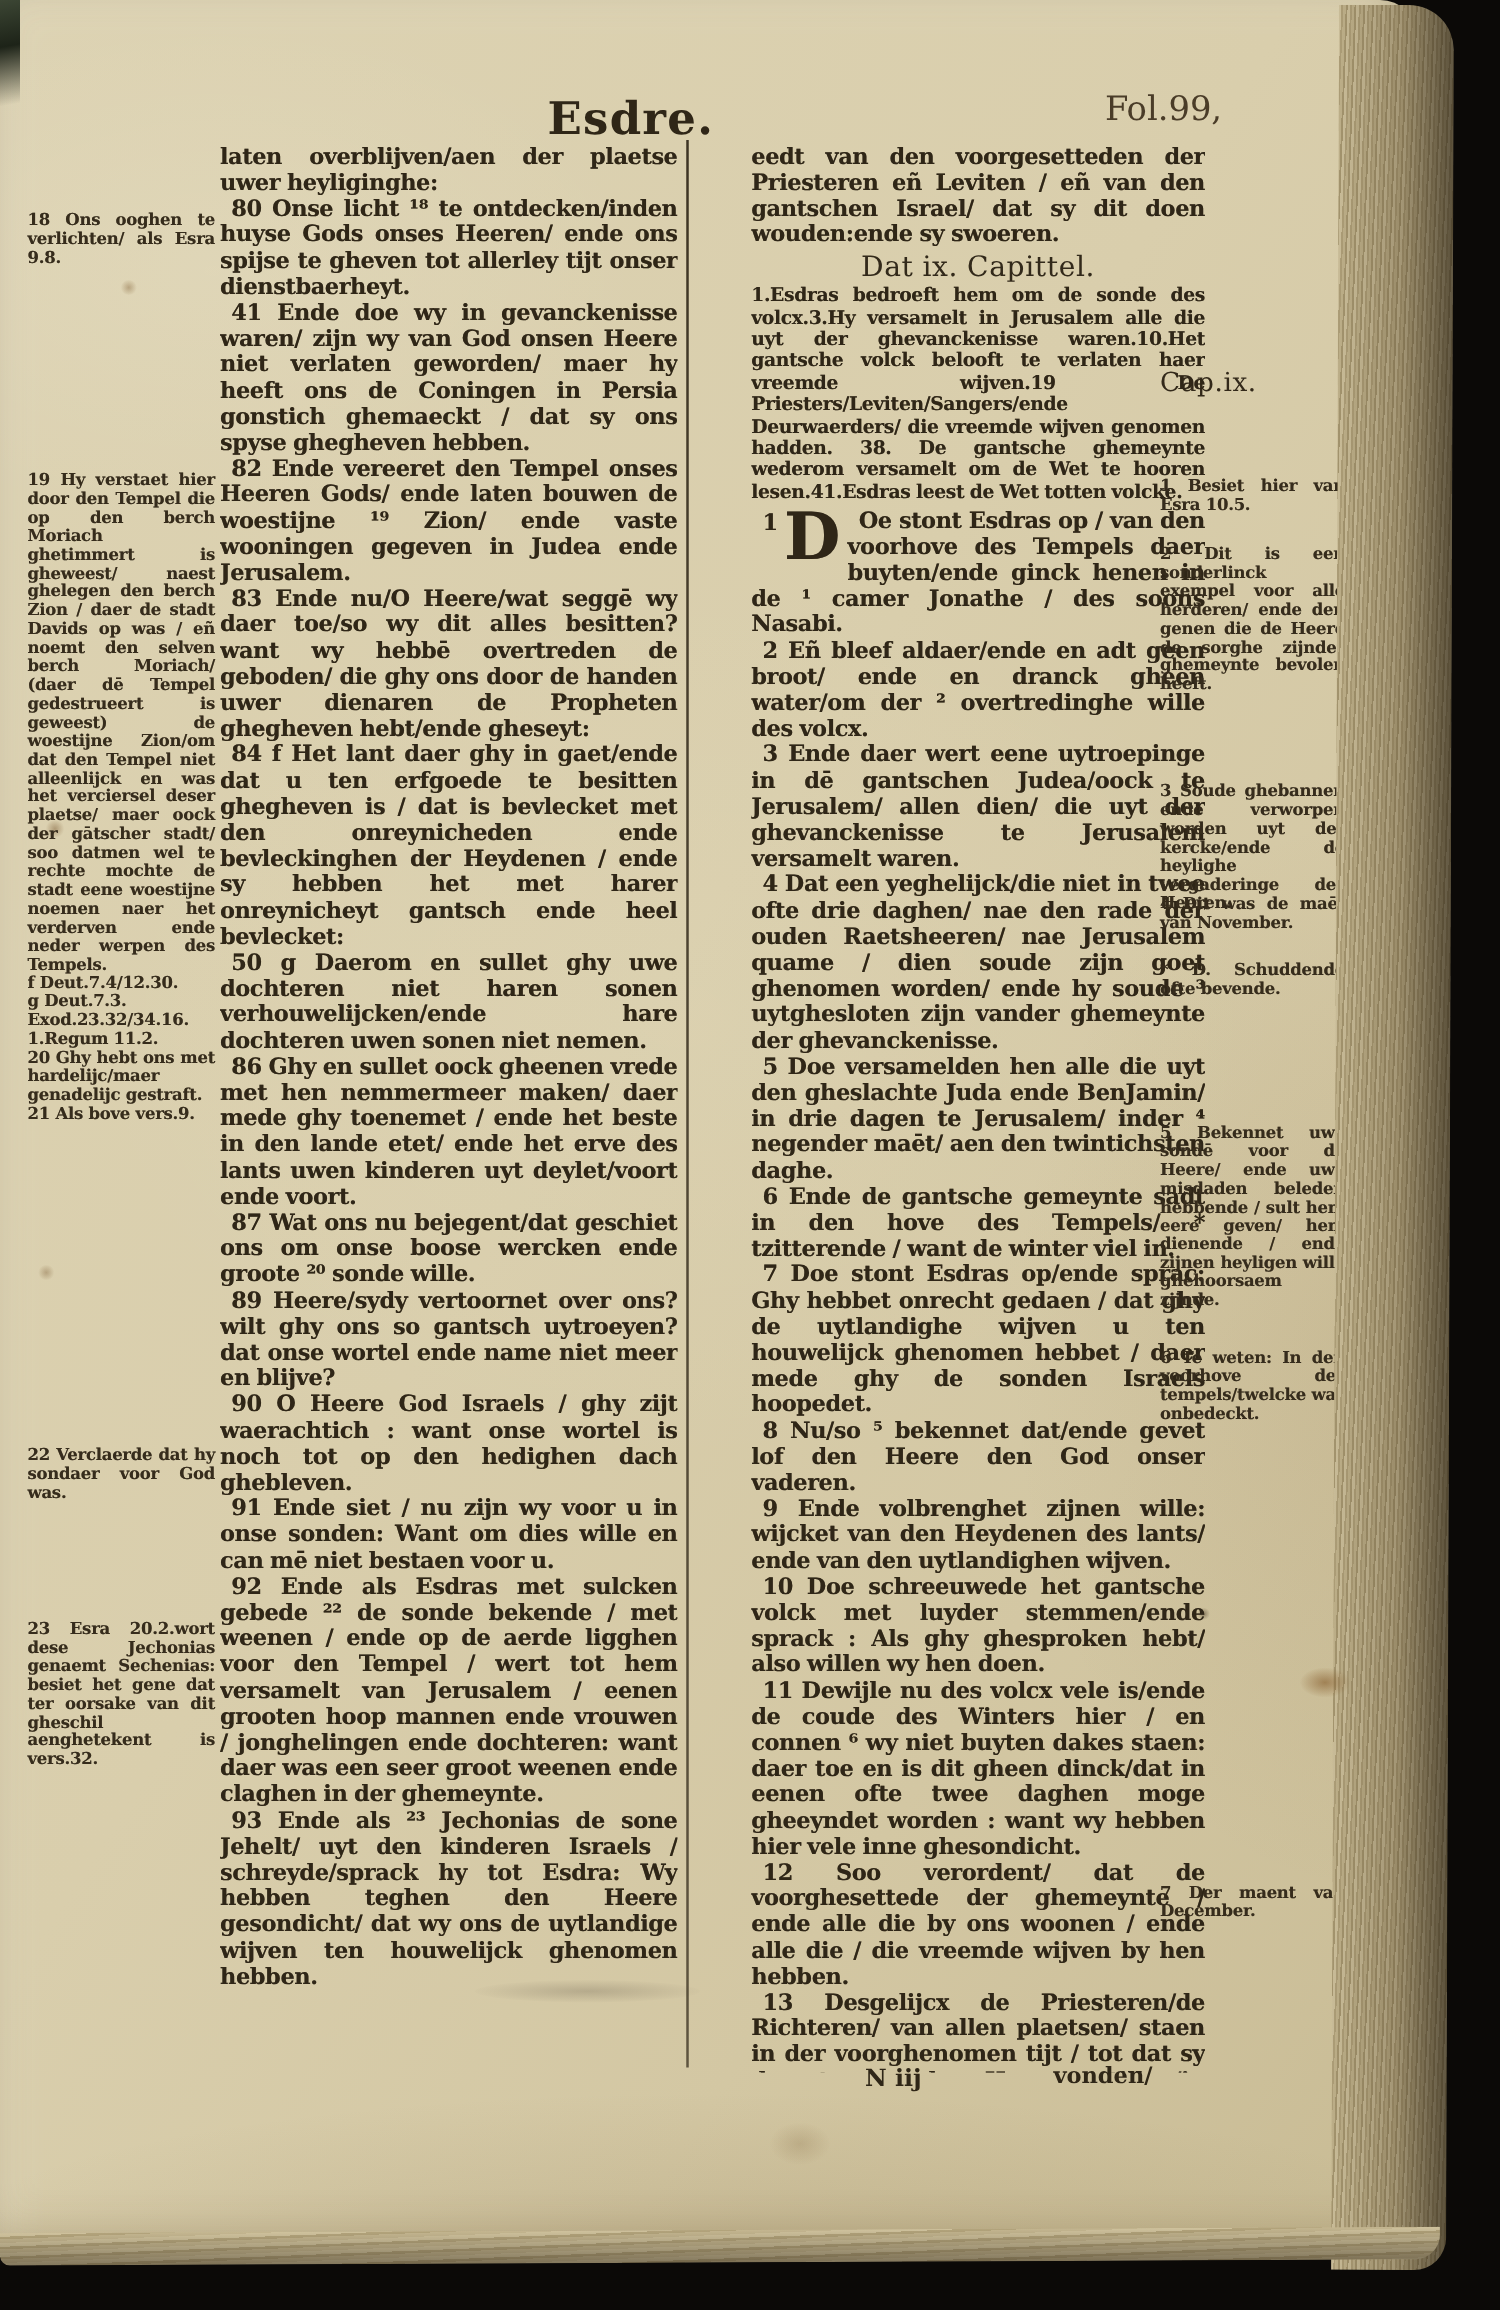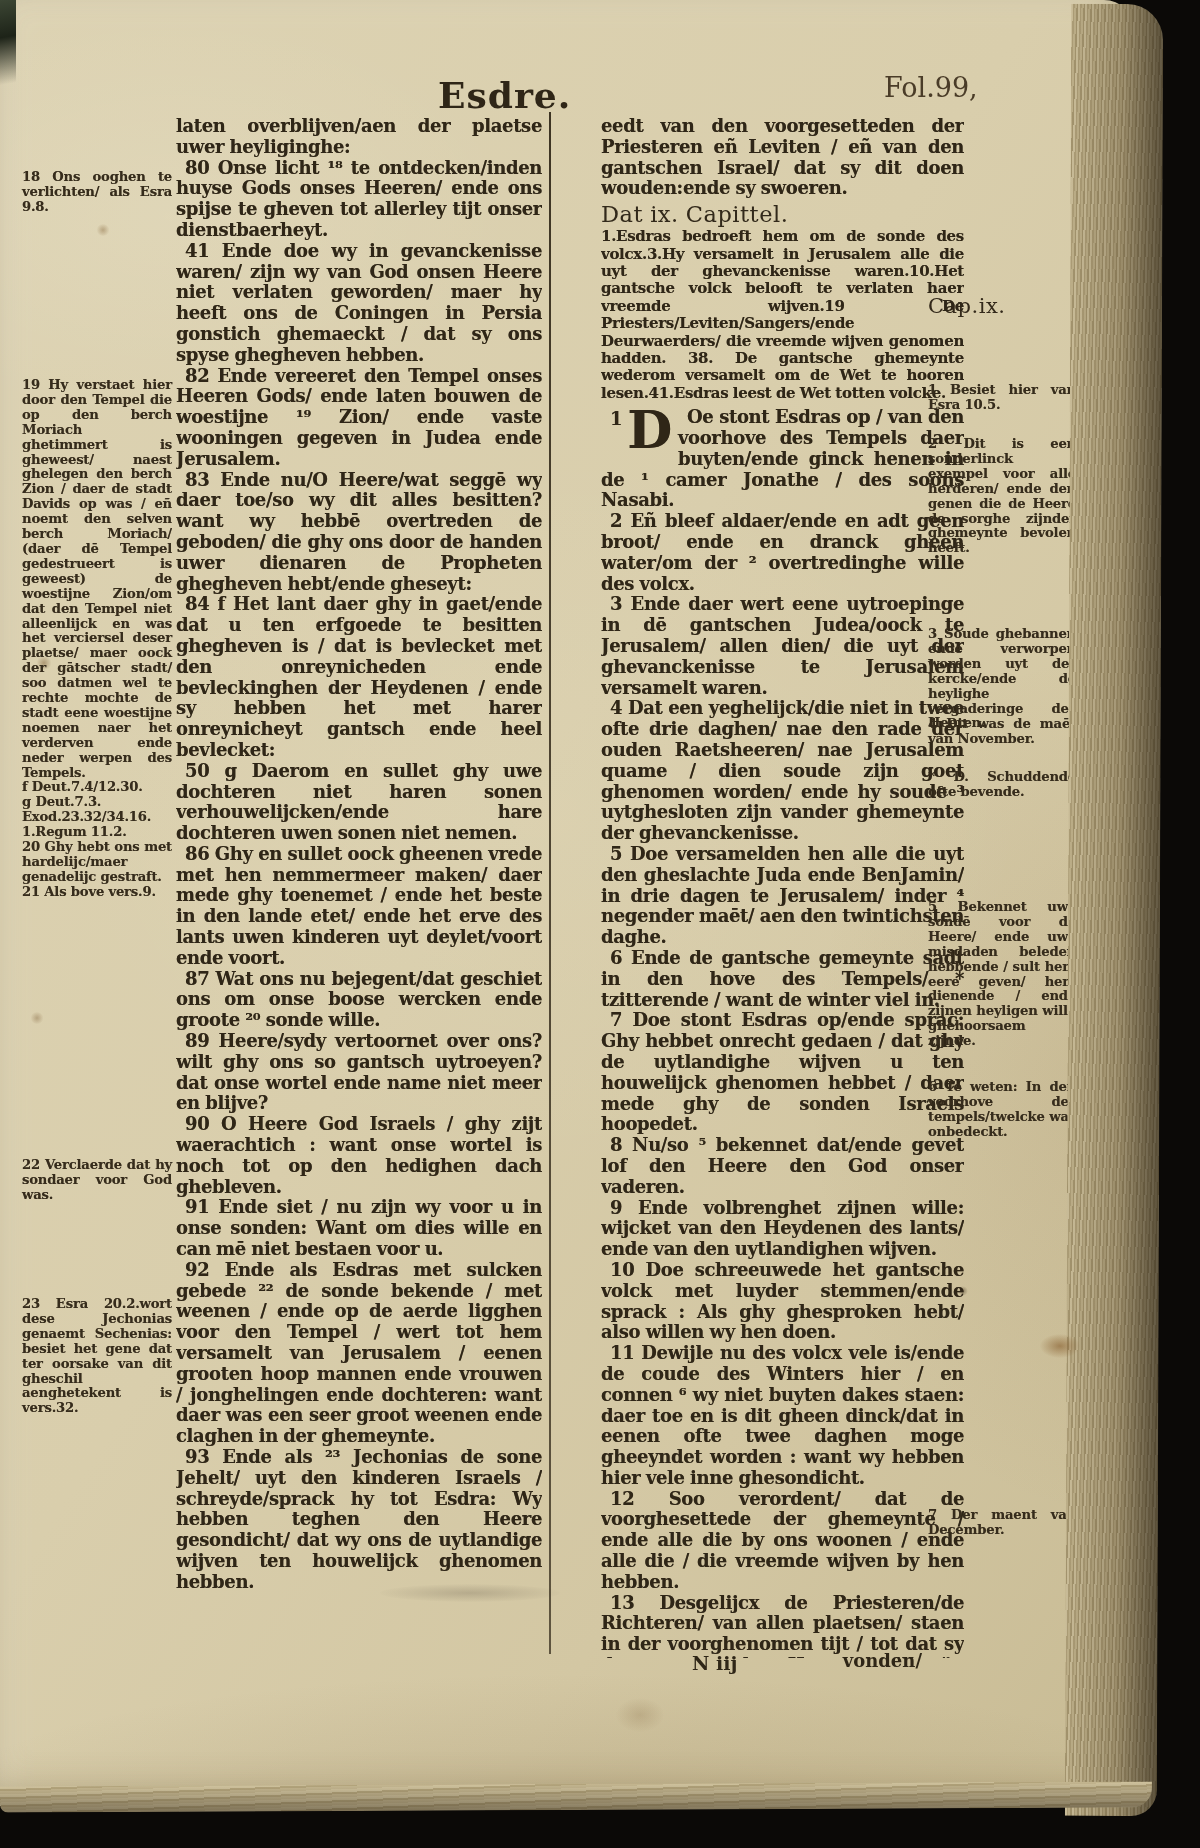--- a/index.html
+++ b/index.html
@@ -69,21 +69,21 @@
     font-weight:bold; font-size:18px; line-height:20.8px;
     text-align:justify; letter-spacing:-.35px; word-spacing:-.5px;
     text-shadow:0 0 .5px rgba(47,38,23,.55);
     overflow:hidden;
   }
   #col1 { left:176px; width:366px; height:1538px; }
   #col2 { left:558px; width:363px; height:1542px;margin-left:43px; }
   .verse { text-indent:9px; }
   .opening, .cont { text-indent:0; }
   .chapter-heading {
-    font-weight:normal; text-indent:0;
+    font-weight:normal; text-align:center; text-indent:0;
     font-size:22.5px; line-height:26px; letter-spacing:.5px; color:#32291a;
     margin:2px 0 1px; text-shadow:none;
   }
   .summary { font-size:15px; line-height:17.4px; letter-spacing:-.3px; text-indent:0; margin-bottom:5px; }
   .dc-wrap { float:left; margin:2px 6px 0 0; }
   .dc-num { font-size:18px; vertical-align:top; margin-right:5px; }
   .dc { font-size:52px; line-height:42px; }
   .mnotes {
     position:absolute; color:#362c1c; font-weight:bold;
     font-size:13.2px; line-height:14.9px; text-align:justify;

